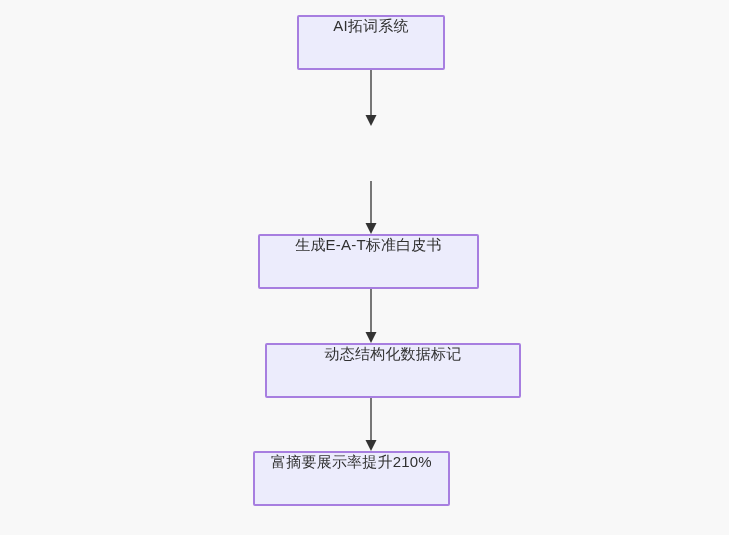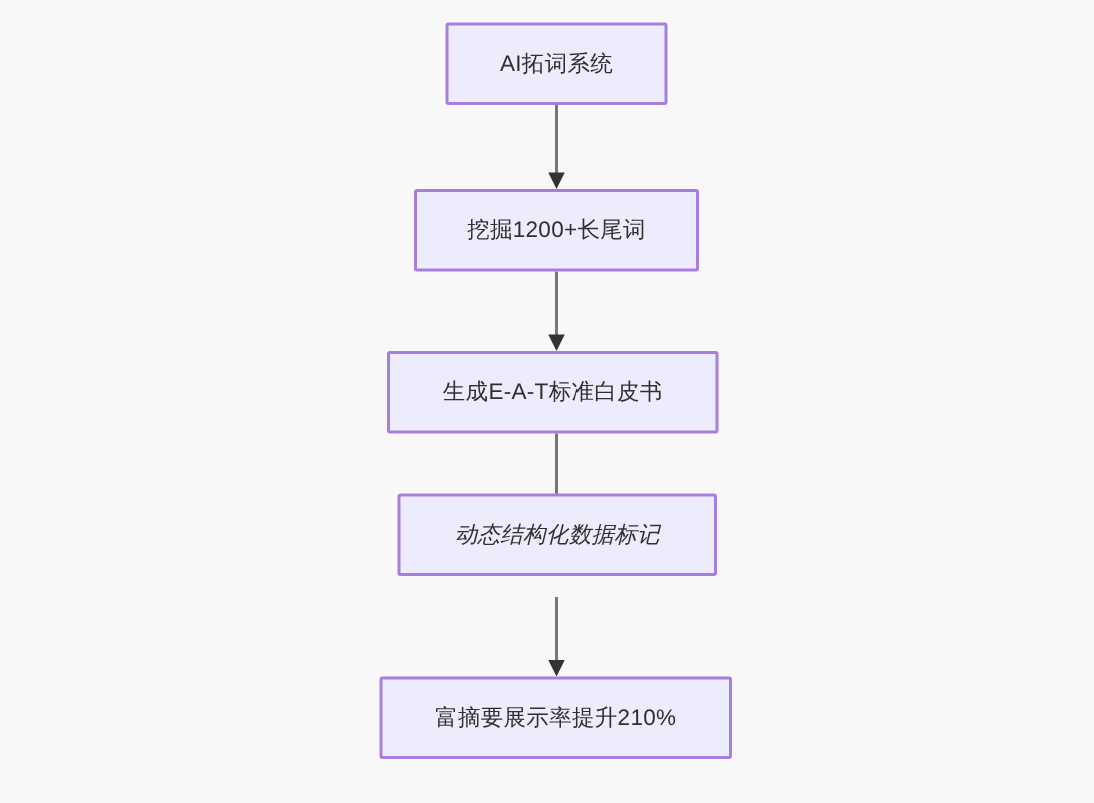--- a/index.html
+++ b/index.html
@@ -18,21 +18,20 @@
     width: 729px;
     height: 535px;
   }
   .node {
     position: absolute;
     box-sizing: border-box;
     background: #ececfc;
     border: 2px solid #a77ee0;
     border-radius: 2px;
     display: flex;
-    align-items: center;
     justify-content: center;
     color: #303030;
     font-size: 15px;
     line-height: 1.2;
     letter-spacing: 0.2px;
     white-space: nowrap;
     user-select: none;
   }
   .node-label {
     display: block;
@@ -75,29 +74,26 @@
     <svg width="20" height="53" viewBox="0 0 20 53">
       <line x1="10" y1="0" x2="10" y2="45" stroke="#777777" stroke-width="2"></line>
       <polygon points="10,53 4.5,42 15.5,42" fill="#333333"></polygon>
     </svg>
   </div>
 
   <div class="node" style="left:297px; top:15px; width:148px; height:55px;">
     <span class="node-label">AI拓词系统</span>
   </div>
 
-  <div class="node" style="left:276px; top:126px; width:190px; height:55px;">
-    <span class="node-label">挖掘1200+长尾词</span>
-  </div>
 
   <div class="node" style="left:258px; top:234px; width:221px; height:55px;">
     <span class="node-label">生成E-A-T标准白皮书</span>
   </div>
 
-  <div class="node" style="left:265px; top:329px; width:213px; height:55px;font-style:italic;">
+  <div class="node" style="left:265px; top:343px; width:256px; height:55px;">
     <span class="node-label">动态结构化数据标记</span>
   </div>
 
-  <div class="node" style="left:253px; top:451px; width:235px; height:55px;">
+  <div class="node" style="left:253px; top:451px; width:197px; height:55px;">
     <span class="node-label">富摘要展示率提升210%</span>
   </div>
 
 </div>
 
 </body></html>

